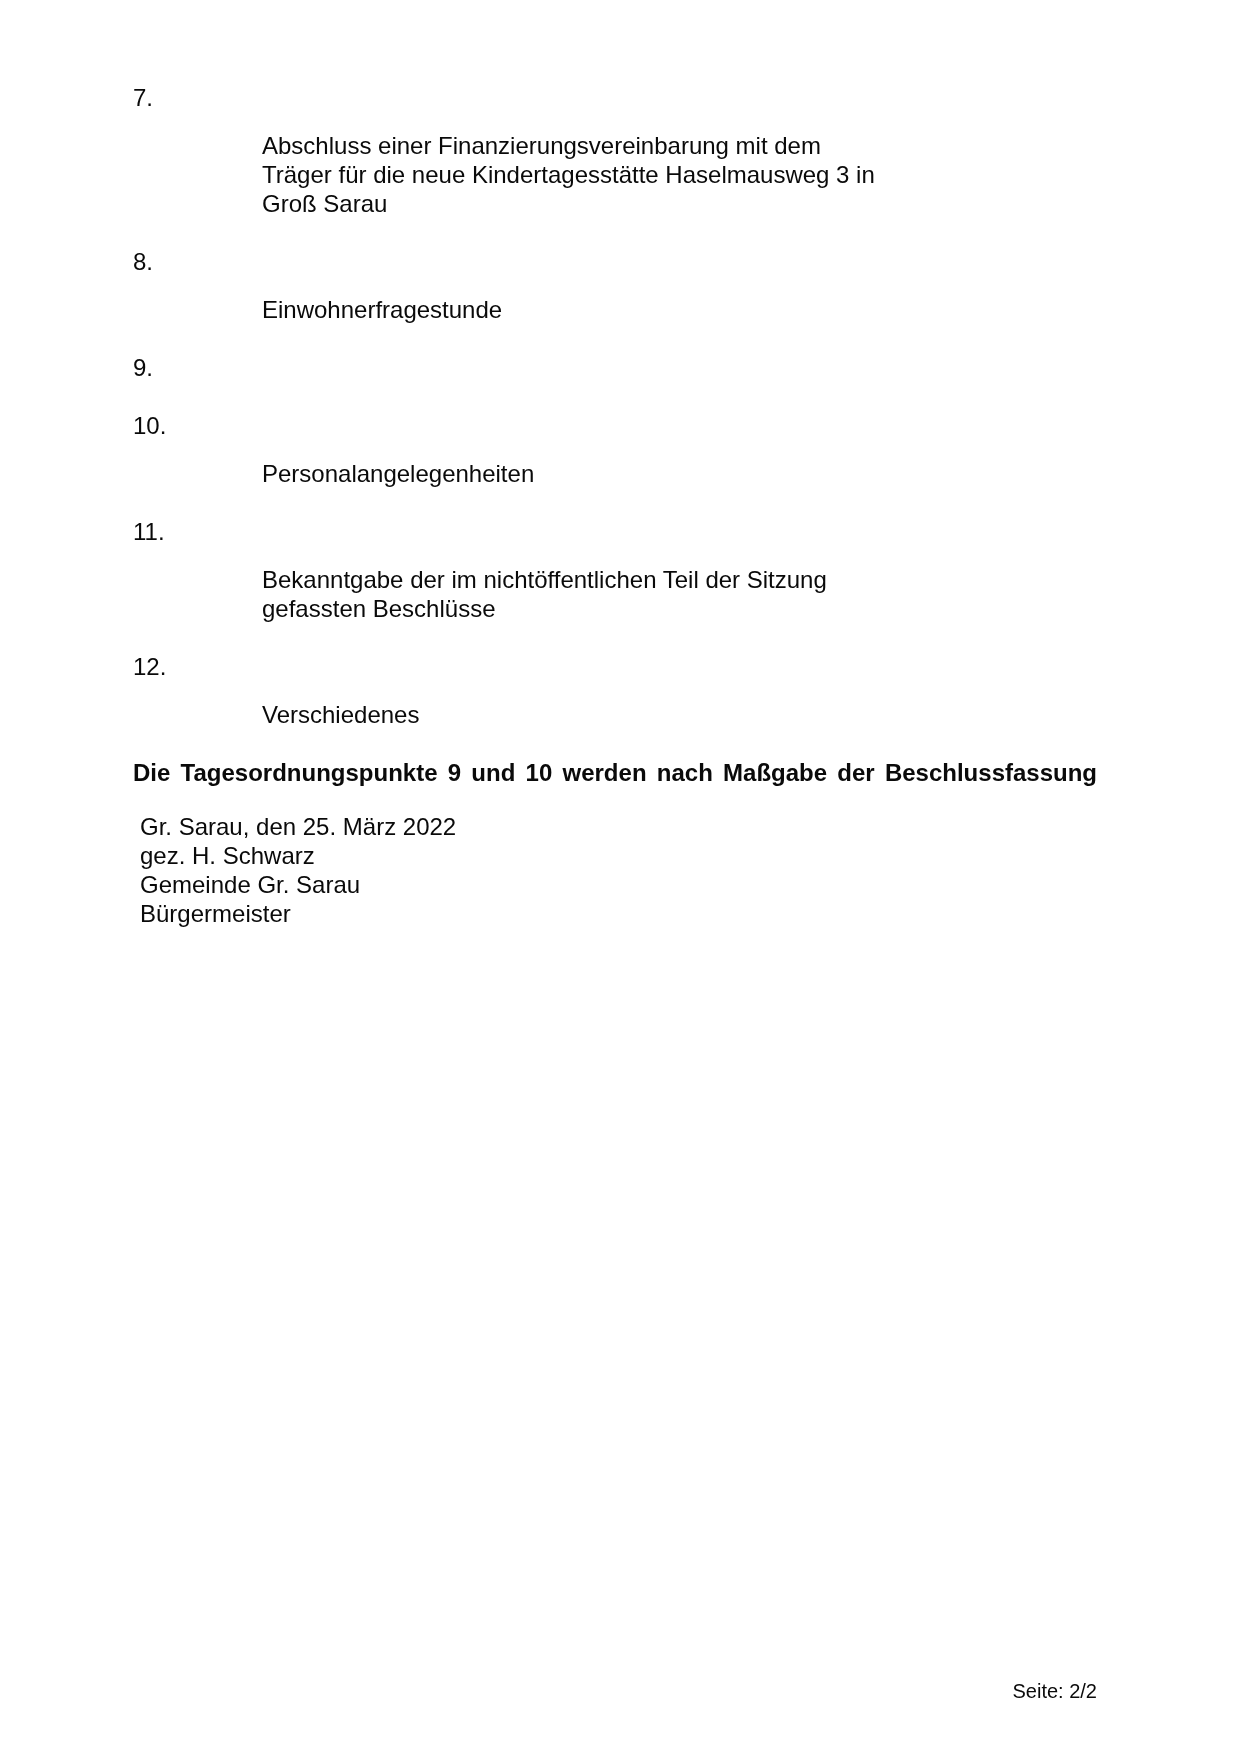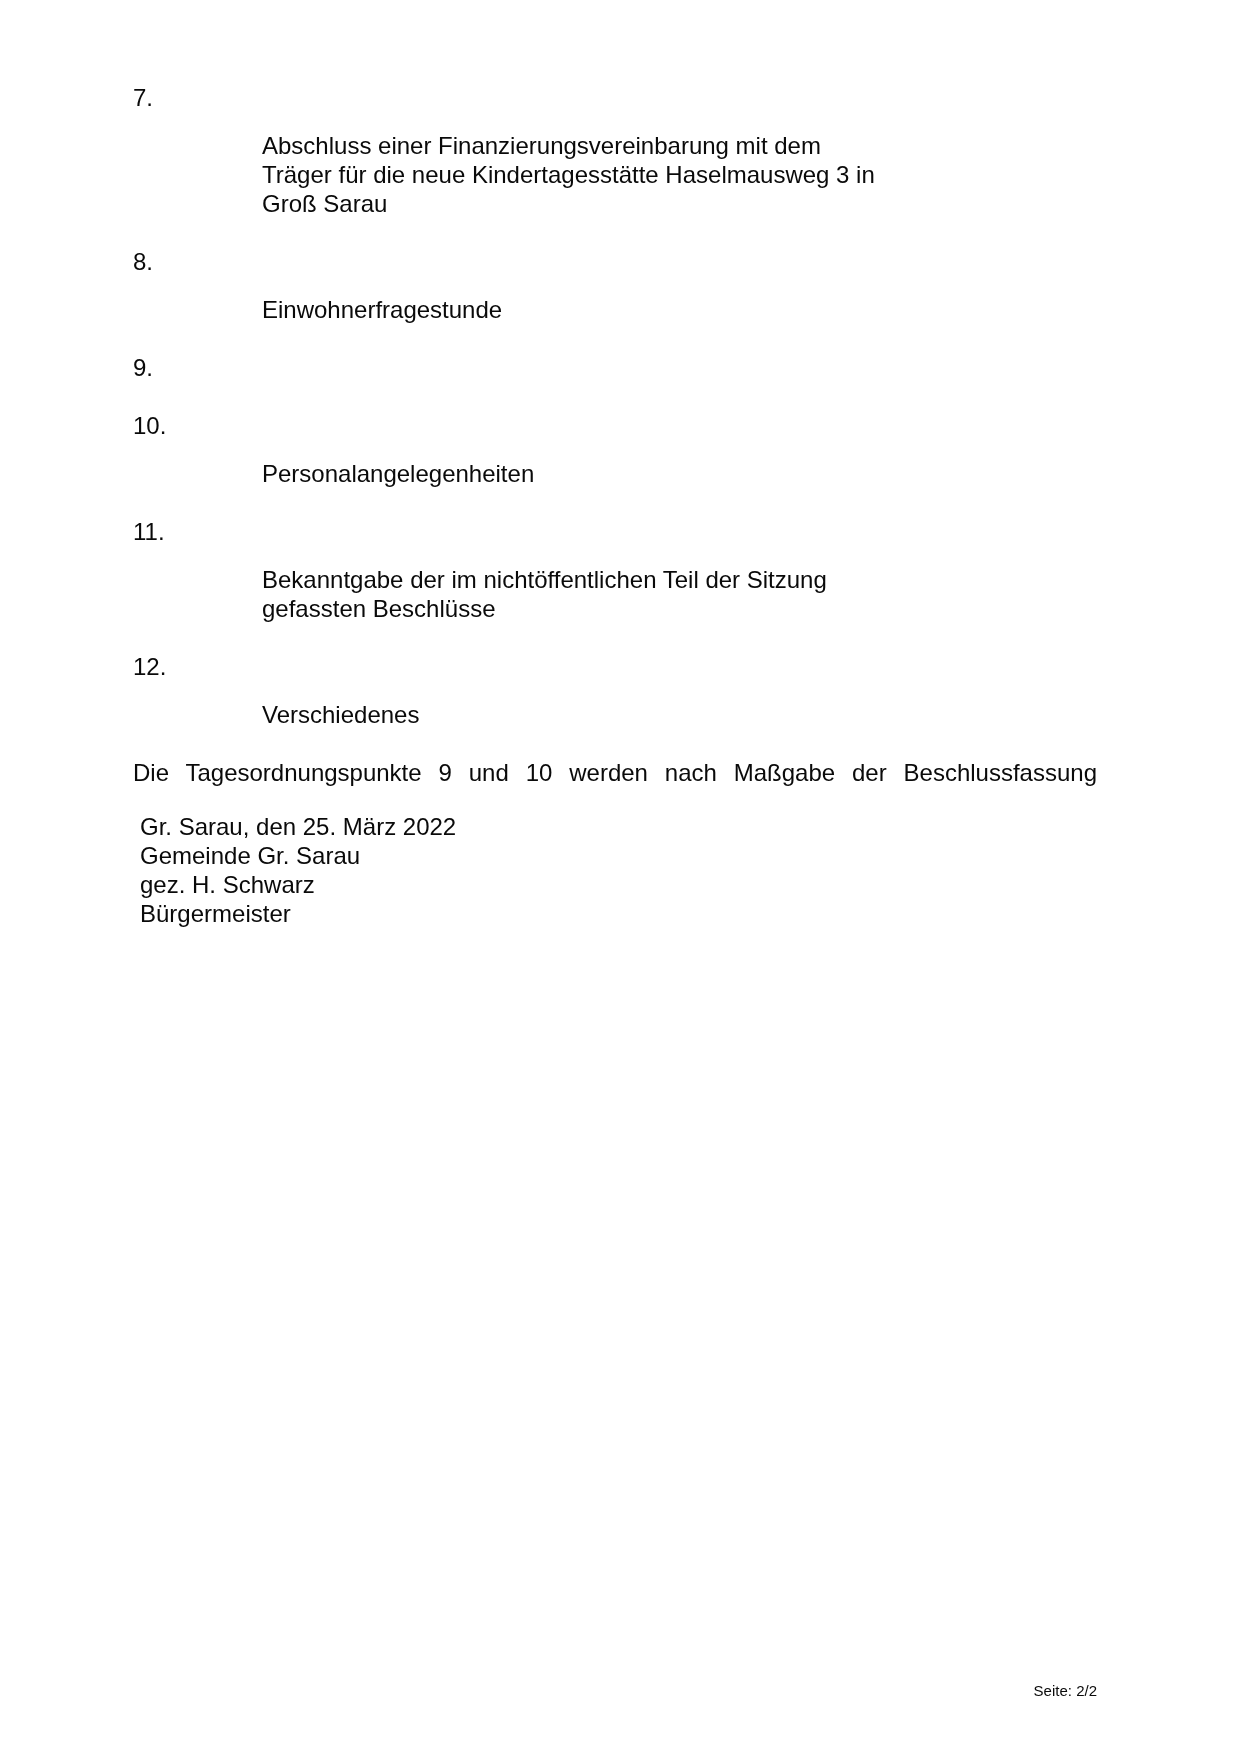--- a/index.html
+++ b/index.html
@@ -32,35 +32,36 @@
   .agenda-item .num {
     width: 129px;
     flex-shrink: 0;
   }
   .agenda-item .text {
     flex: 1;
     margin-top: 48px;
   }
   .note {
     margin: 0 0 25px 0;
+    font-weight: bold;
   }
   .justify-line {
     text-align: justify;
     text-align-last: justify;
   }
   .signature {
     margin: 7px;
   }
   .footer {
     position: absolute;
     left: 133px;
     top: 1679px;
     width: 964px;
     text-align: right;
-    font-size: 15px;
+    font-size: 20px;
     line-height: 24px;
   }
 </style>
 </head>
 <body>
 
 <div class="page">
   <div class="content">
 
     <div class="agenda-item">
@@ -104,21 +105,21 @@
         <div>Verschiedenes</div>
       </div>
     </div>
 
     <div class="note">
       <div class="justify-line">Die Tagesordnungspunkte 9 und 10 werden nach Maßgabe der Beschlussfassung</div>
     </div>
 
     <div class="signature">
       <div>Gr. Sarau, den 25. März 2022</div>
+      <div>gez. H. Schwarz</div>
       <div>Gemeinde Gr. Sarau</div>
-      <div>gez. H. Schwarz</div>
       <div>Bürgermeister</div>
     </div>
 
   </div>
 
   <div class="footer">Seite: 2/2</div>
 </div>
 
 </body></html>

